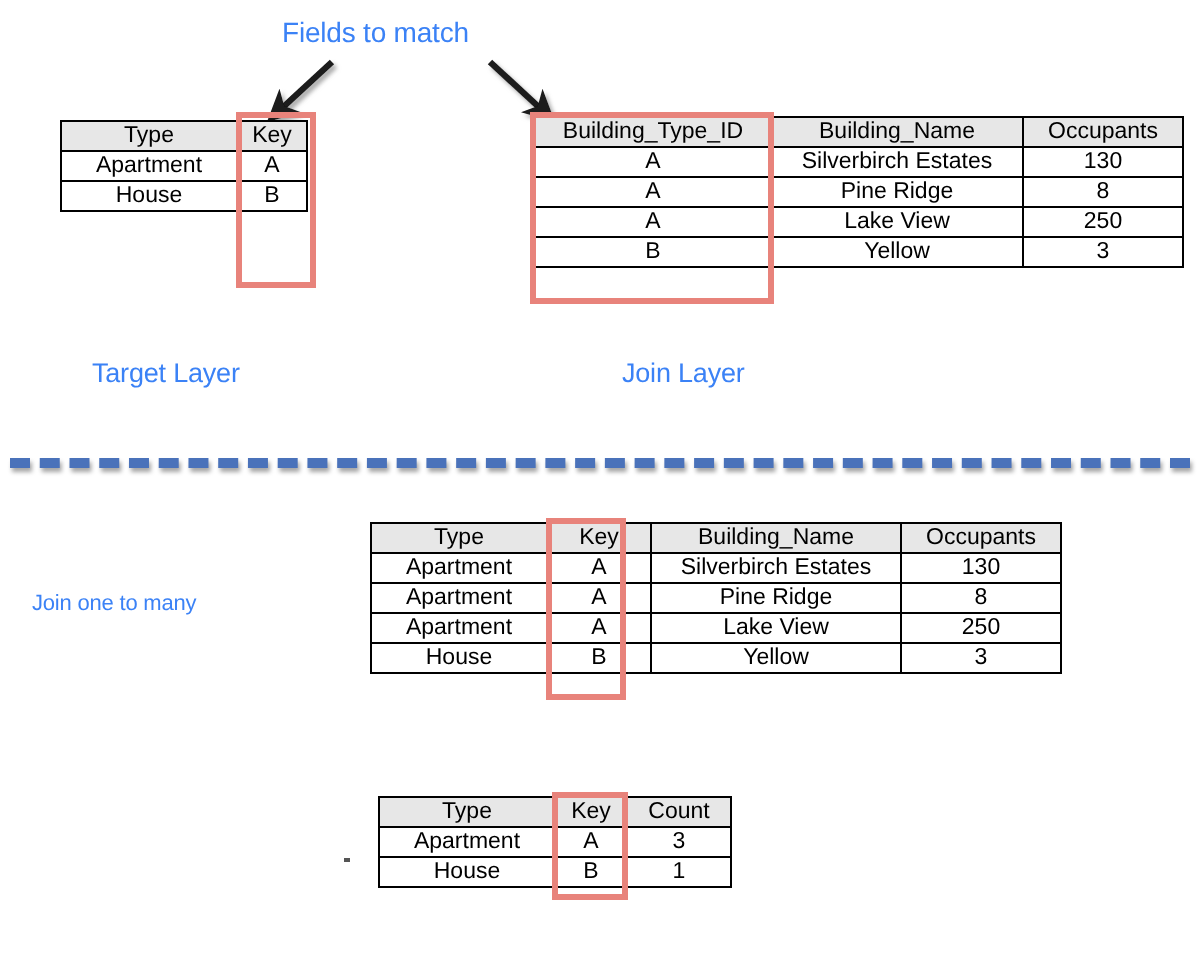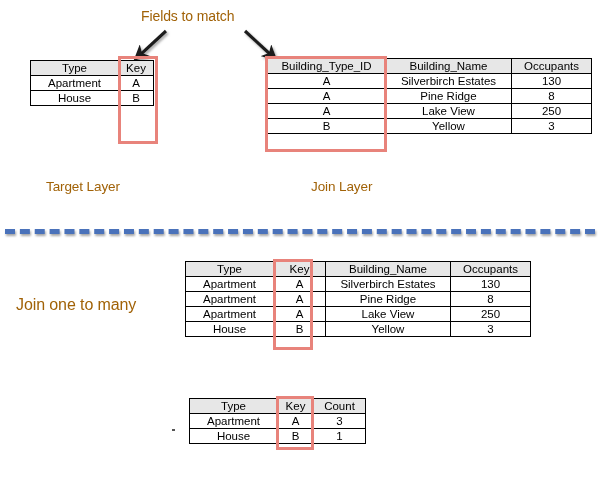--- a/index.html
+++ b/index.html
@@ -21,41 +21,41 @@
     left: 0; top: 0;
     width: 600px;
     height: 477px;
   }
 
   
   .label {
     position: absolute;
     font-size: 13.5px;
     line-height: 1.1;
-    color: #a16207;
+    color: #3b82f6;
     white-space: nowrap;
     letter-spacing: -0.1px;
   }
   .label-fields {
     left: 141px;
     top: 9px;
     font-size: 14px;
   }
   .label-target {
     left: 46px;
     top: 180px;
   }
   .label-join-layer {
     left: 311px;
     top: 180px;
   }
   .label-one-to-many {
     left: 16px;
     top: 296px;
-    font-size: 16px;
+    font-size: 11px;
   }
   .label-one-to-one {
     left: 16px;
     top: 414px;
     font-size: 14.5px;
   }
 
   
   table.grid {
     position: absolute;

